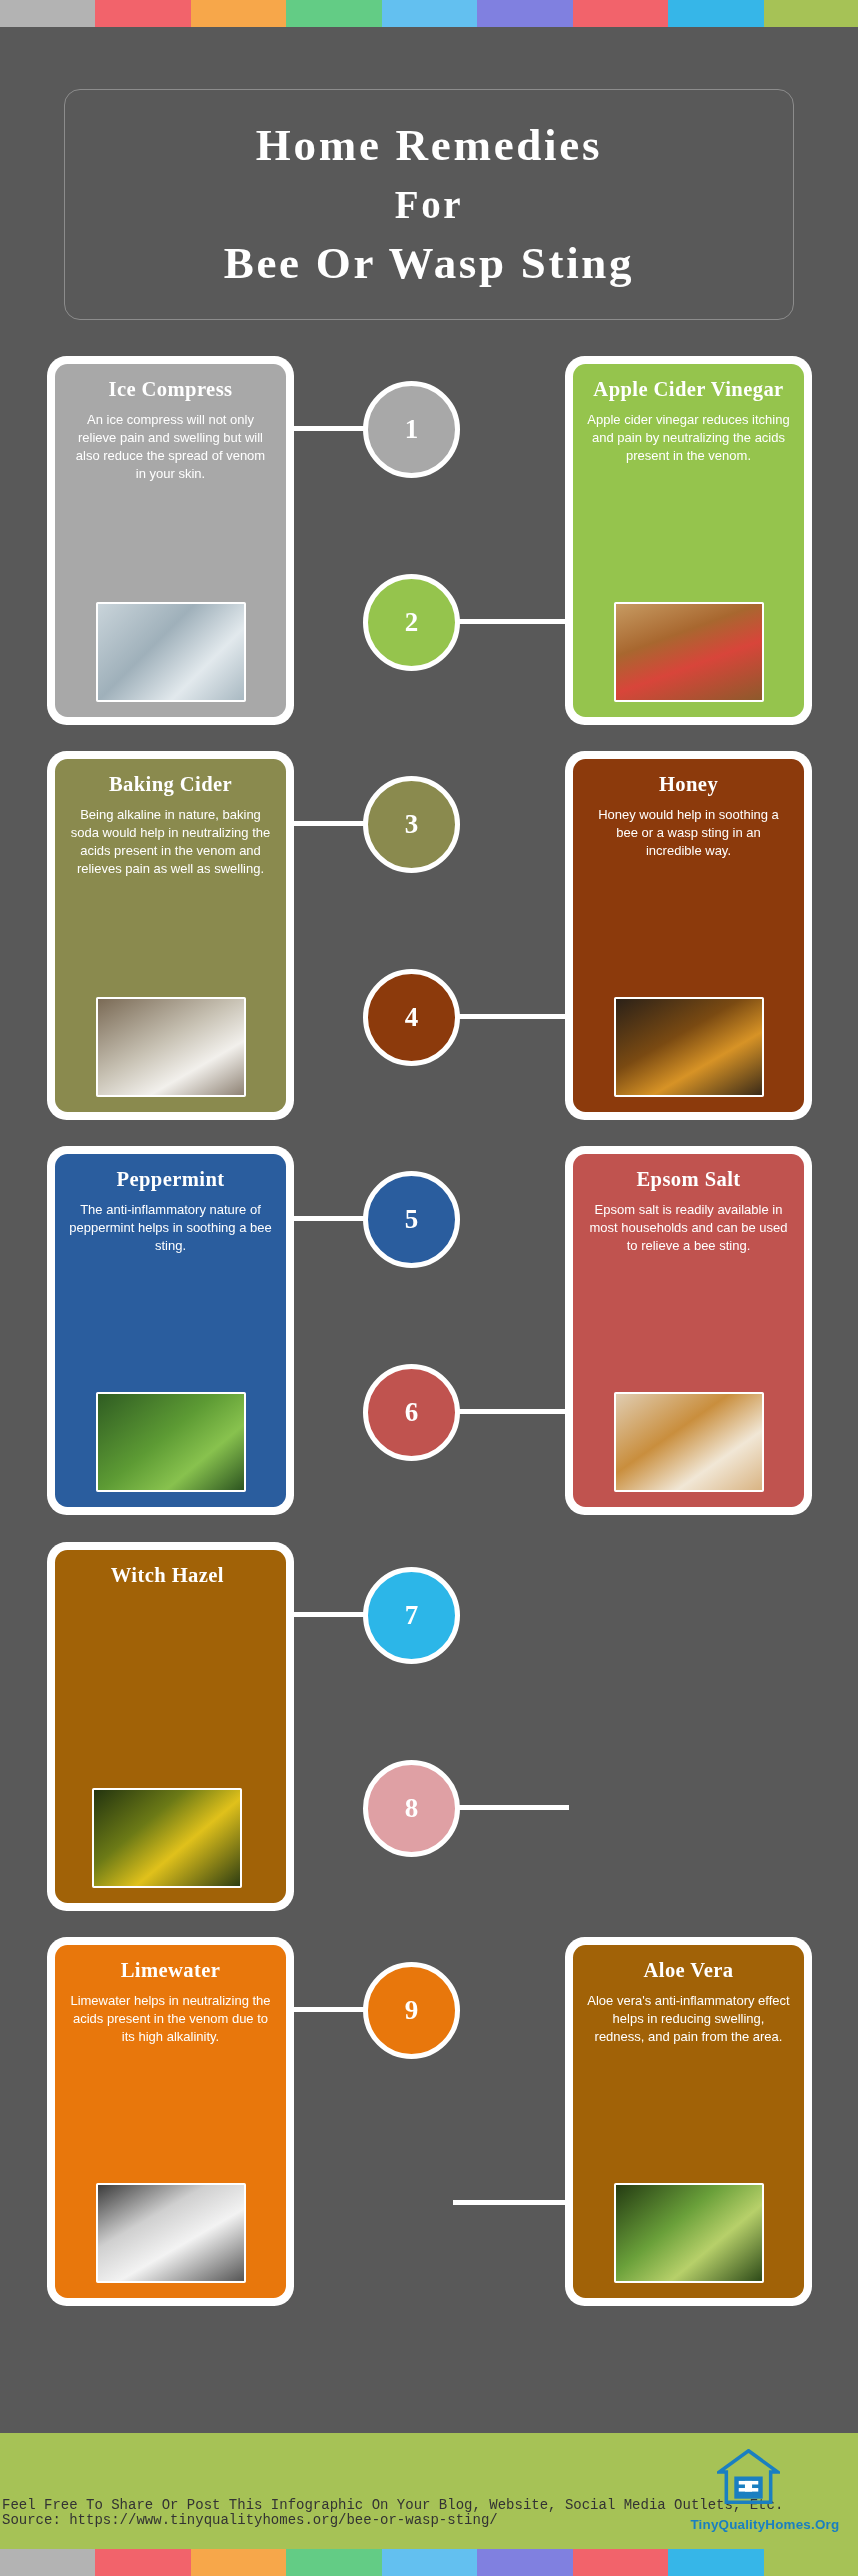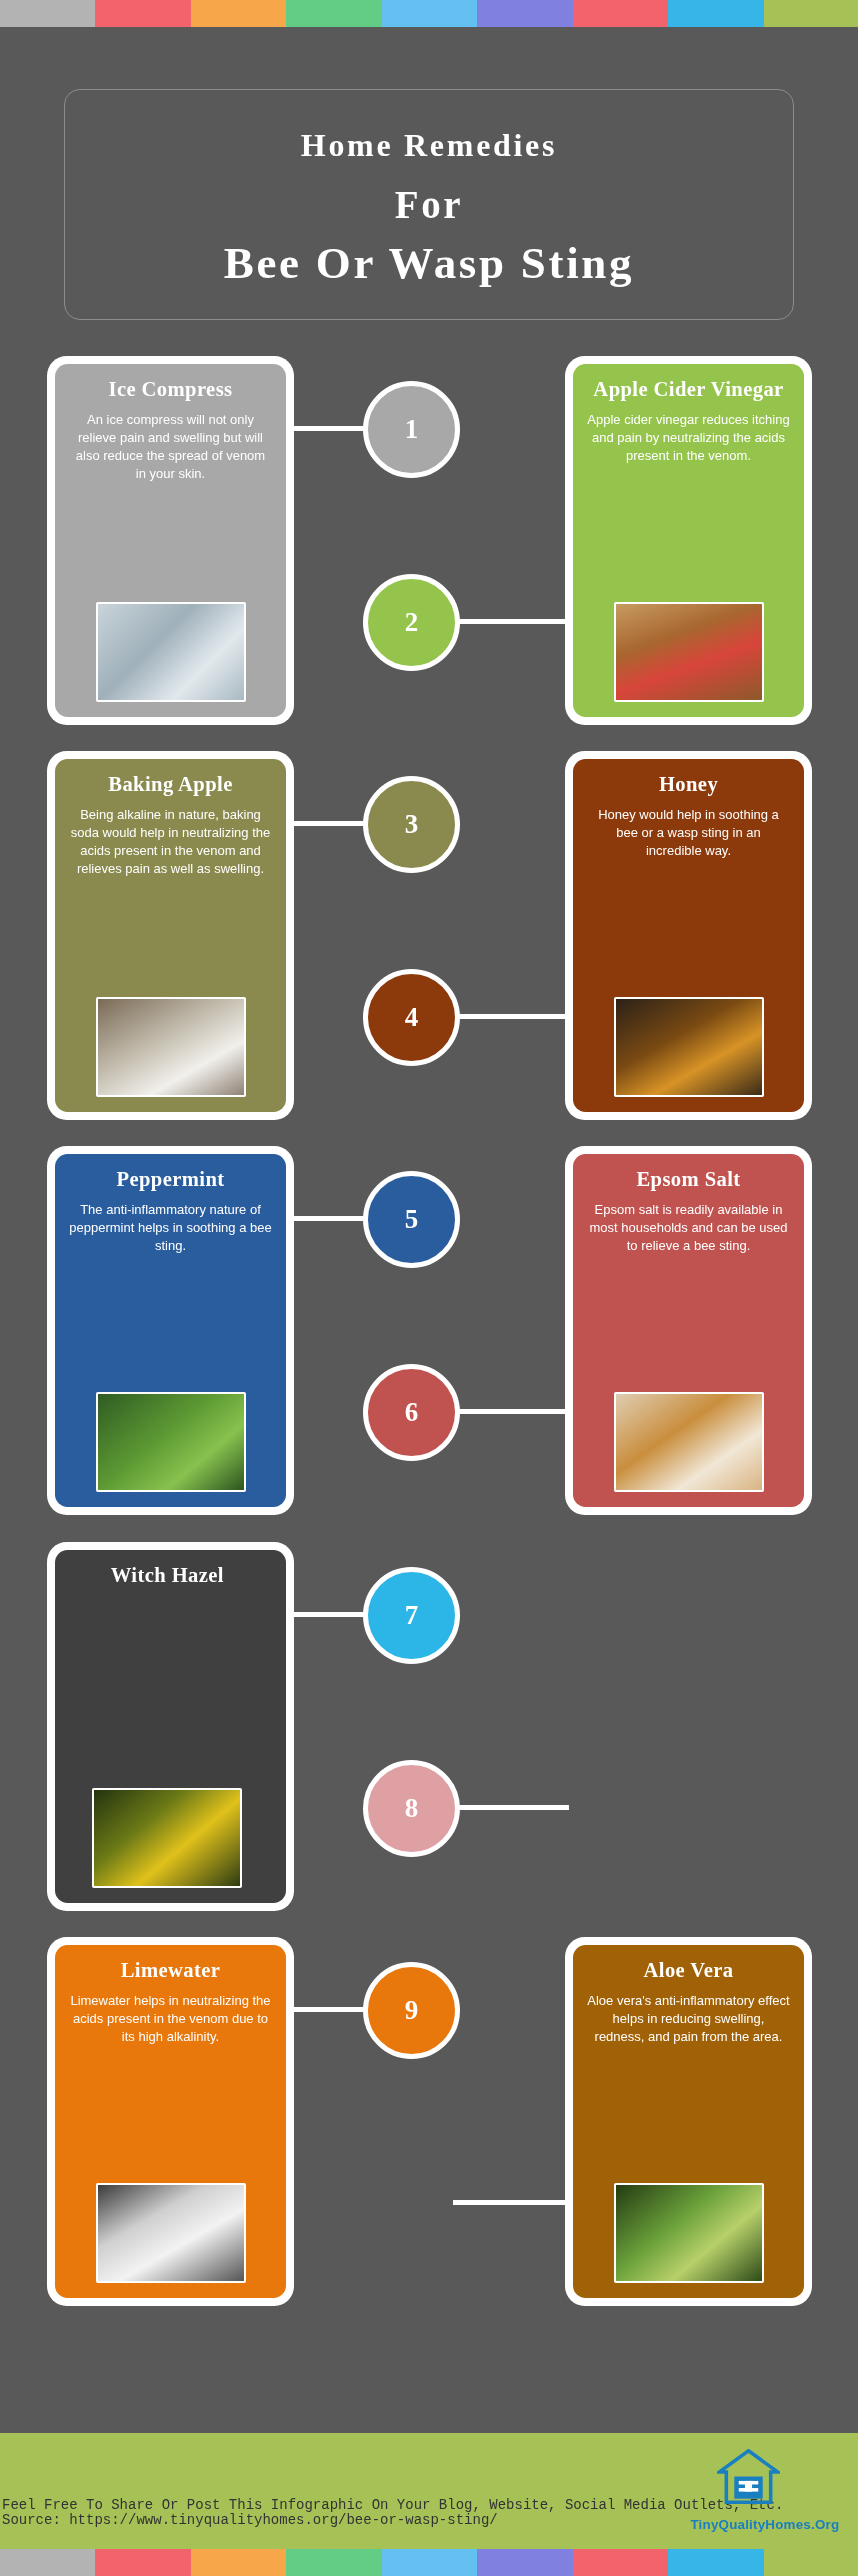--- a/index.html
+++ b/index.html
@@ -40,21 +40,21 @@
     align-items: center;
     justify-content: center;
   }
   .title-box .line {
     font-family: "Liberation Serif", serif;
     color: #ffffff;
     font-weight: bold;
     letter-spacing: 2.7px;
     text-align: center;
   }
-  .title-box .l1 { font-size: 32px; line-height: 63px; }
+  .title-box .l1 { font-size: 45px; line-height: 63px; }
   .title-box .l2 { font-size: 39px; line-height: 55px; }
   .title-box .l3 { font-size: 45px; line-height: 63px; }
 
   
   .row {
     position: absolute;
     left: 0;
     width: 778px;
     height: 394px;
   }
@@ -220,21 +220,21 @@
           </div>
         </div>
         <div class="num odd" style="background: rgb(168, 168, 168);">1</div>
         <div class="num even" style="background: rgb(149, 196, 77);">2</div>
       </div>
       <div class="row" style="top: 738px;">
         <div class="conn" style="left: 293px; top: 83px; width: 77px;"></div>
         <div class="conn" style="left: 453px; top: 276px; width: 116px;"></div>
         <div class="card left">
           <div class="card-inner" style="background: rgb(138, 138, 78);">
-            <div class="card-title">Baking Apple</div>
+            <div class="card-title">Baking Cider</div>
             <div class="card-text">Being alkaline in nature, baking soda would help in neutralizing the acids present in the venom and relieves pain as well as swelling.</div>
             <div class="card-photo">
               <div class="ph" style="background: linear-gradient(150deg, rgb(122, 106, 85) 0%, rgb(200, 194, 180) 45%, rgb(242, 240, 236) 70%, rgb(142, 130, 116) 100%);"></div>
             </div>
           </div>
         </div>
         <div class="card right">
           <div class="card-inner" style="background: rgb(140, 58, 12);">
             <div class="card-title">Honey</div>
             <div class="card-text">Honey would help in soothing a bee or a wasp sting in an incredible way.</div>
@@ -267,21 +267,21 @@
             </div>
           </div>
         </div>
         <div class="num odd" style="background: rgb(42, 93, 158);">5</div>
         <div class="num even" style="background: rgb(192, 83, 79);">6</div>
       </div>
       <div class="row" style="top: 1529px;">
         <div class="conn" style="left: 293px; top: 83px; width: 77px;"></div>
         <div class="conn" style="left: 453px; top: 276px; width: 116px;"></div>
         <div class="card left">
-          <div class="card-inner" style="background: #404040; padding-left: 8px;">
+          <div class="card-inner" style="background: #a16207; padding-left: 8px;">
             <div class="card-title">Witch Hazel</div>
             <div class="card-photo">
               <div class="ph" style="background: linear-gradient(140deg, rgb(35, 52, 15) 0%, rgb(108, 122, 22) 35%, rgb(224, 193, 27) 60%, rgb(45, 61, 18) 100%);"></div>
             </div>
           </div>
         </div>
         <div class="num odd" style="background: rgb(44, 182, 232);">7</div>
         <div class="num even" style="background: rgb(223, 160, 164);">8</div>
       </div>
       <div class="row" style="top: 1924px;">

